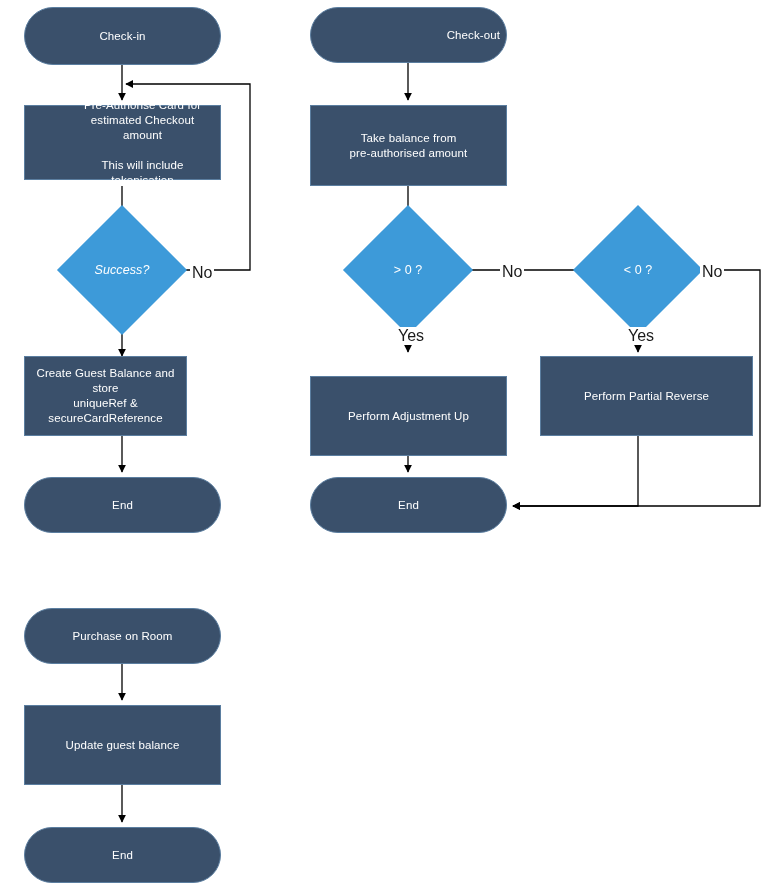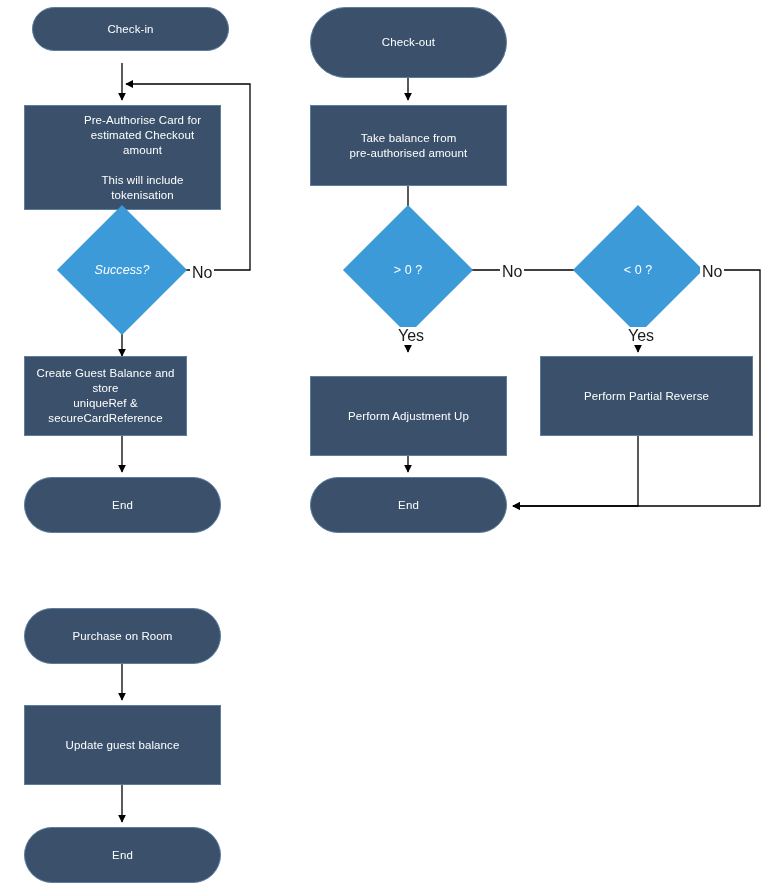--- a/index.html
+++ b/index.html
@@ -102,25 +102,25 @@
     <path d="M 454 270 L 588 270" marker-end="url(#arrow)"></path>
     <path d="M 638 316 L 638 352" marker-end="url(#arrow)"></path>
     <path d="M 638 435 L 638 506 L 513 506" marker-end="url(#arrow)"></path>
     <path d="M 684 270 L 760 270 L 760 506 L 513 506" marker-end="url(#arrow)"></path>
 
     <path d="M 122 664 L 122 700" marker-end="url(#arrow)"></path>
     <path d="M 122 785 L 122 822" marker-end="url(#arrow)"></path>
   </g>
 </svg>
 
-<div class="node terminator" style="left:32px; top:7px; width:197px; height:44px;">
+<div class="node terminator" style="left:24px; top:7px; width:197px; height:58px;">
   <span class="node-text">Check-in</span>
 </div>
 
-<div class="node process" style="left:24px; top:105px; width:197px; height:105px;padding-left:40px;">
+<div class="node process" style="left:24px; top:105px; width:197px; height:75px;padding-left:40px;">
   <span class="node-text">Pre-Authorise Card for
 estimated Checkout amount
 
 This will include tokenisation</span>
 </div>
 
 <div class="node decision" style="left:76px; top:224px; width:92px; height:92px;font-style:italic;">
   <span class="diamond-shape"></span>
   <span class="decision-label">Success?</span>
 </div>
@@ -130,21 +130,21 @@
 uniqueRef &amp;
 secureCardReference</span>
 </div>
 
 <div class="node terminator" style="left:24px; top:477px; width:197px; height:56px;">
   <span class="node-text">End</span>
 </div>
 
 <div class="edge-label" style="left:190px; top:264px;">No</div>
 
-<div class="node terminator" style="left:310px; top:7px; width:197px; height:71px;">
+<div class="node terminator" style="left:310px; top:7px; width:197px; height:56px;justify-content:flex-end;">
   <span class="node-text">Check-out</span>
 </div>
 
 <div class="node process" style="left:310px; top:105px; width:197px; height:81px;">
   <span class="node-text">Take balance from
 pre-authorised amount</span>
 </div>
 
 <div class="node decision" style="left:362px; top:224px; width:92px; height:92px;">
   <span class="diamond-shape"></span>

